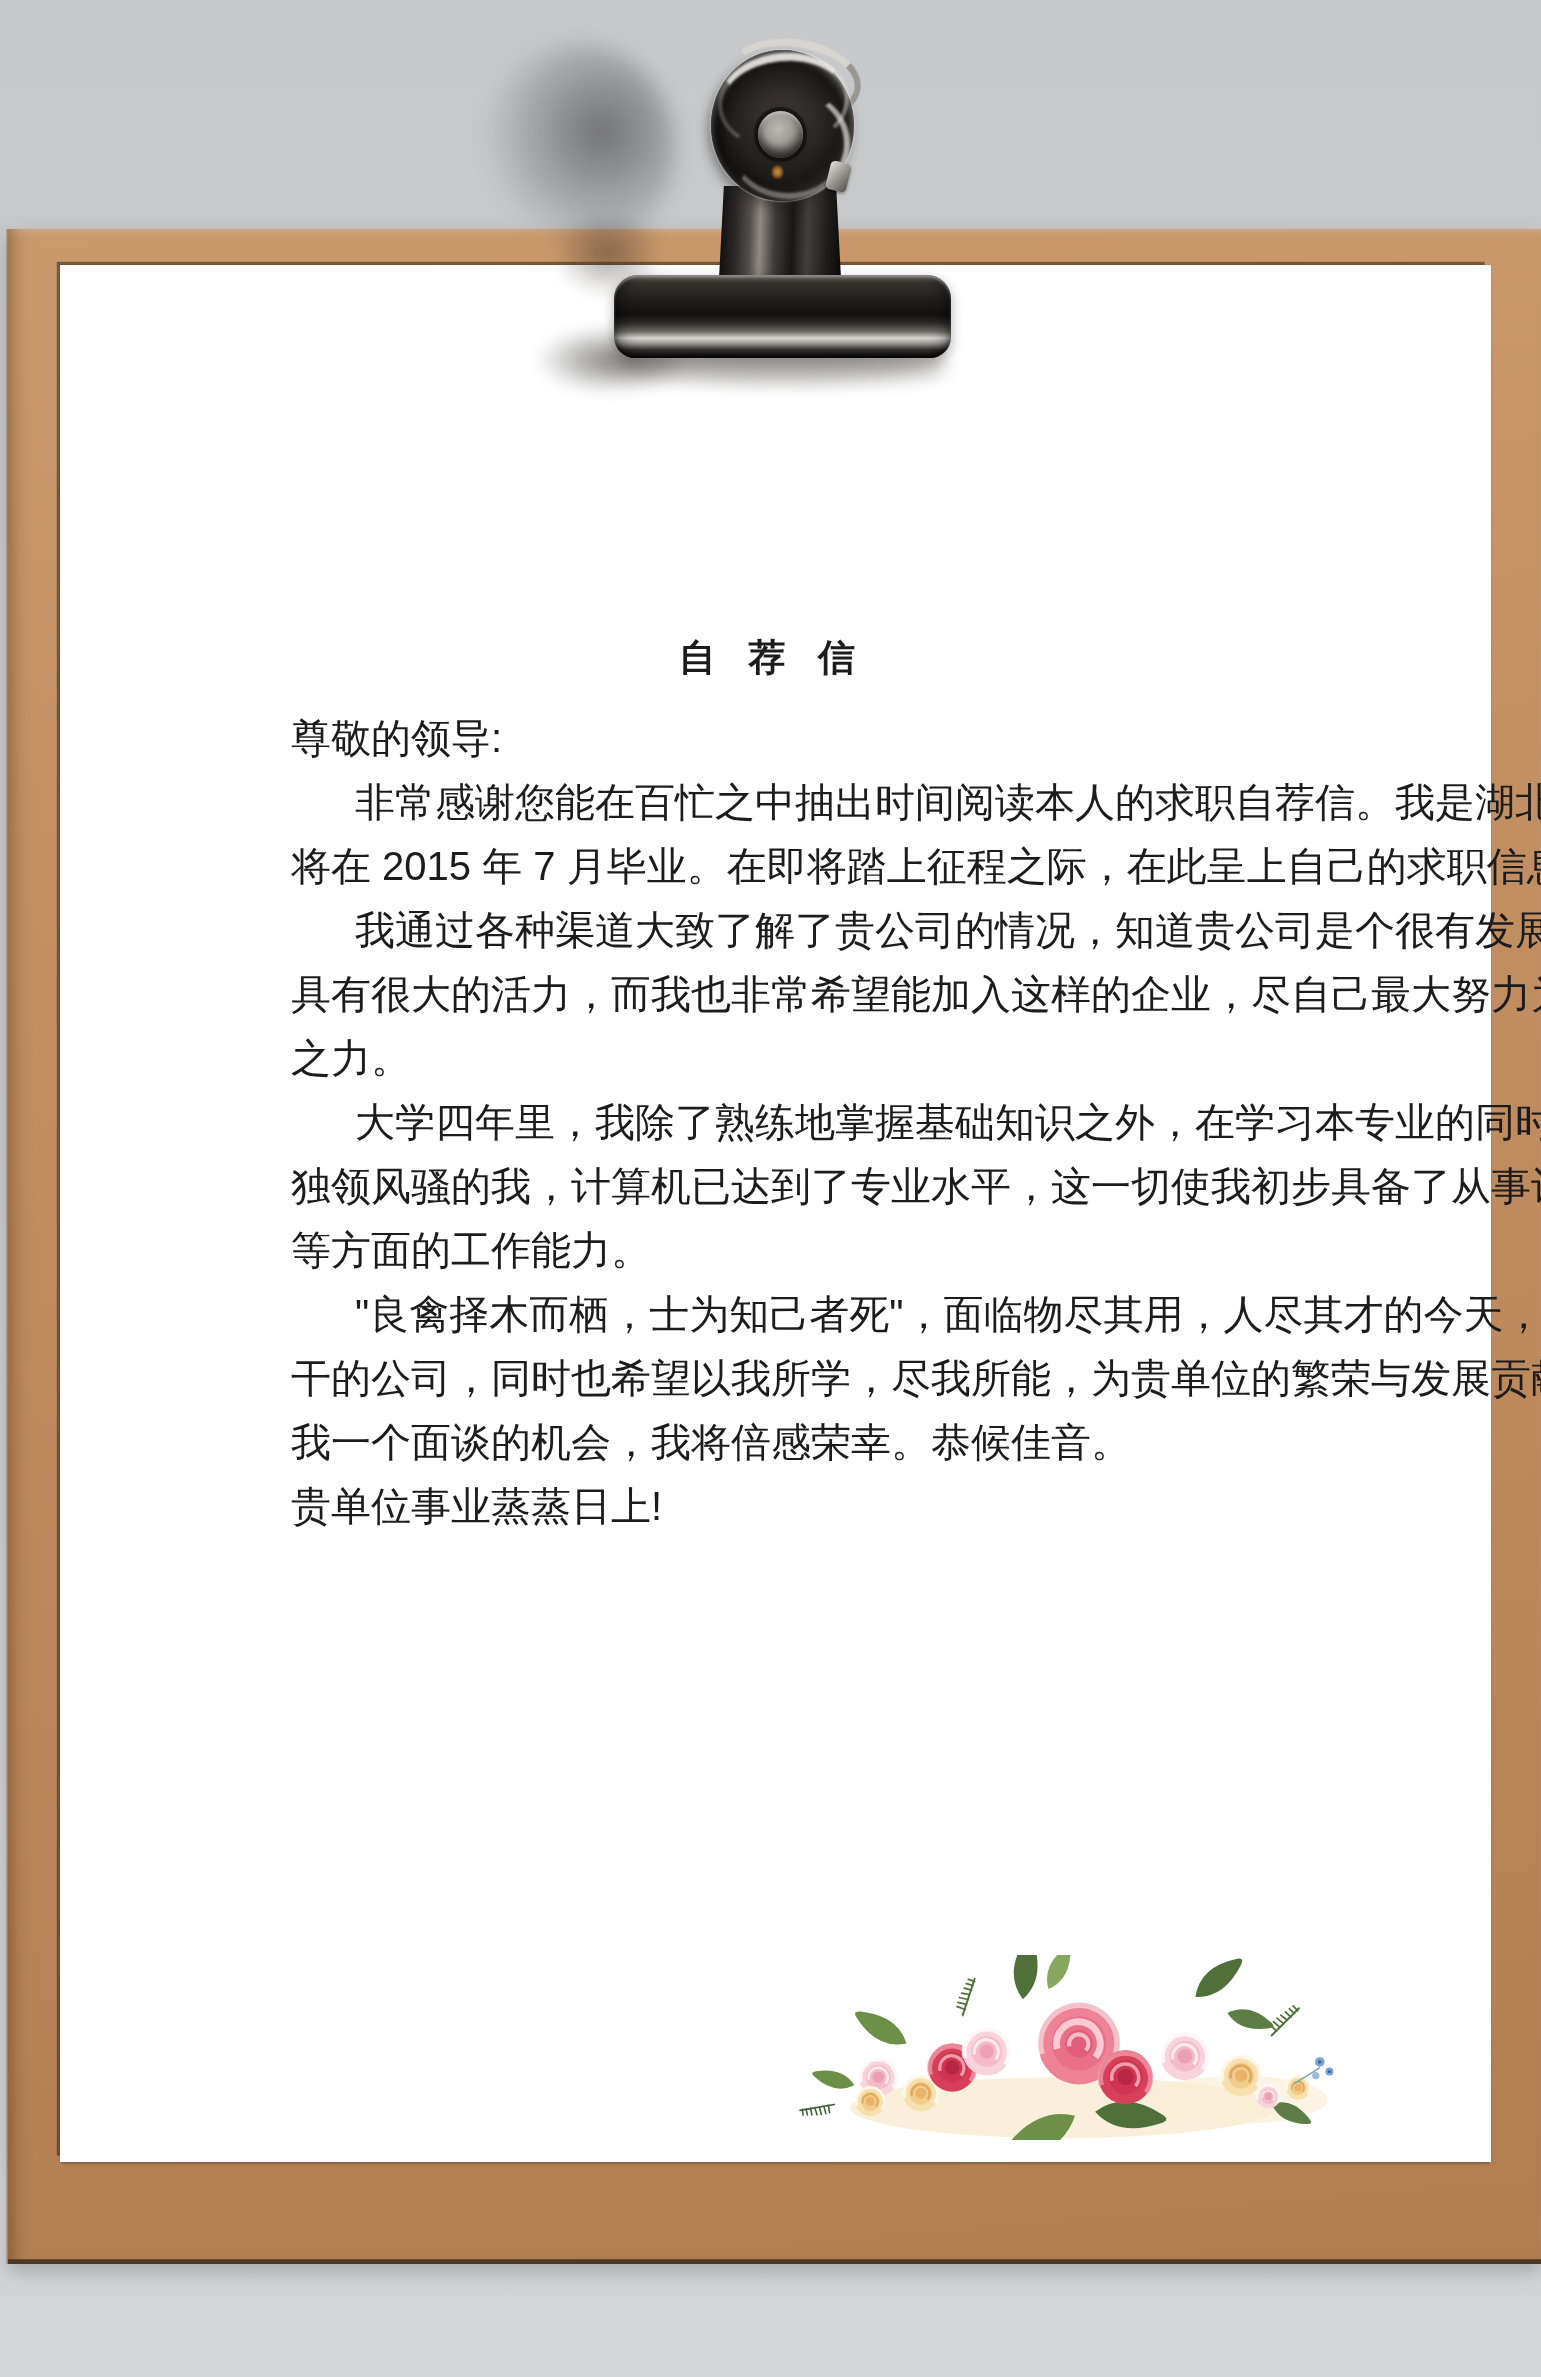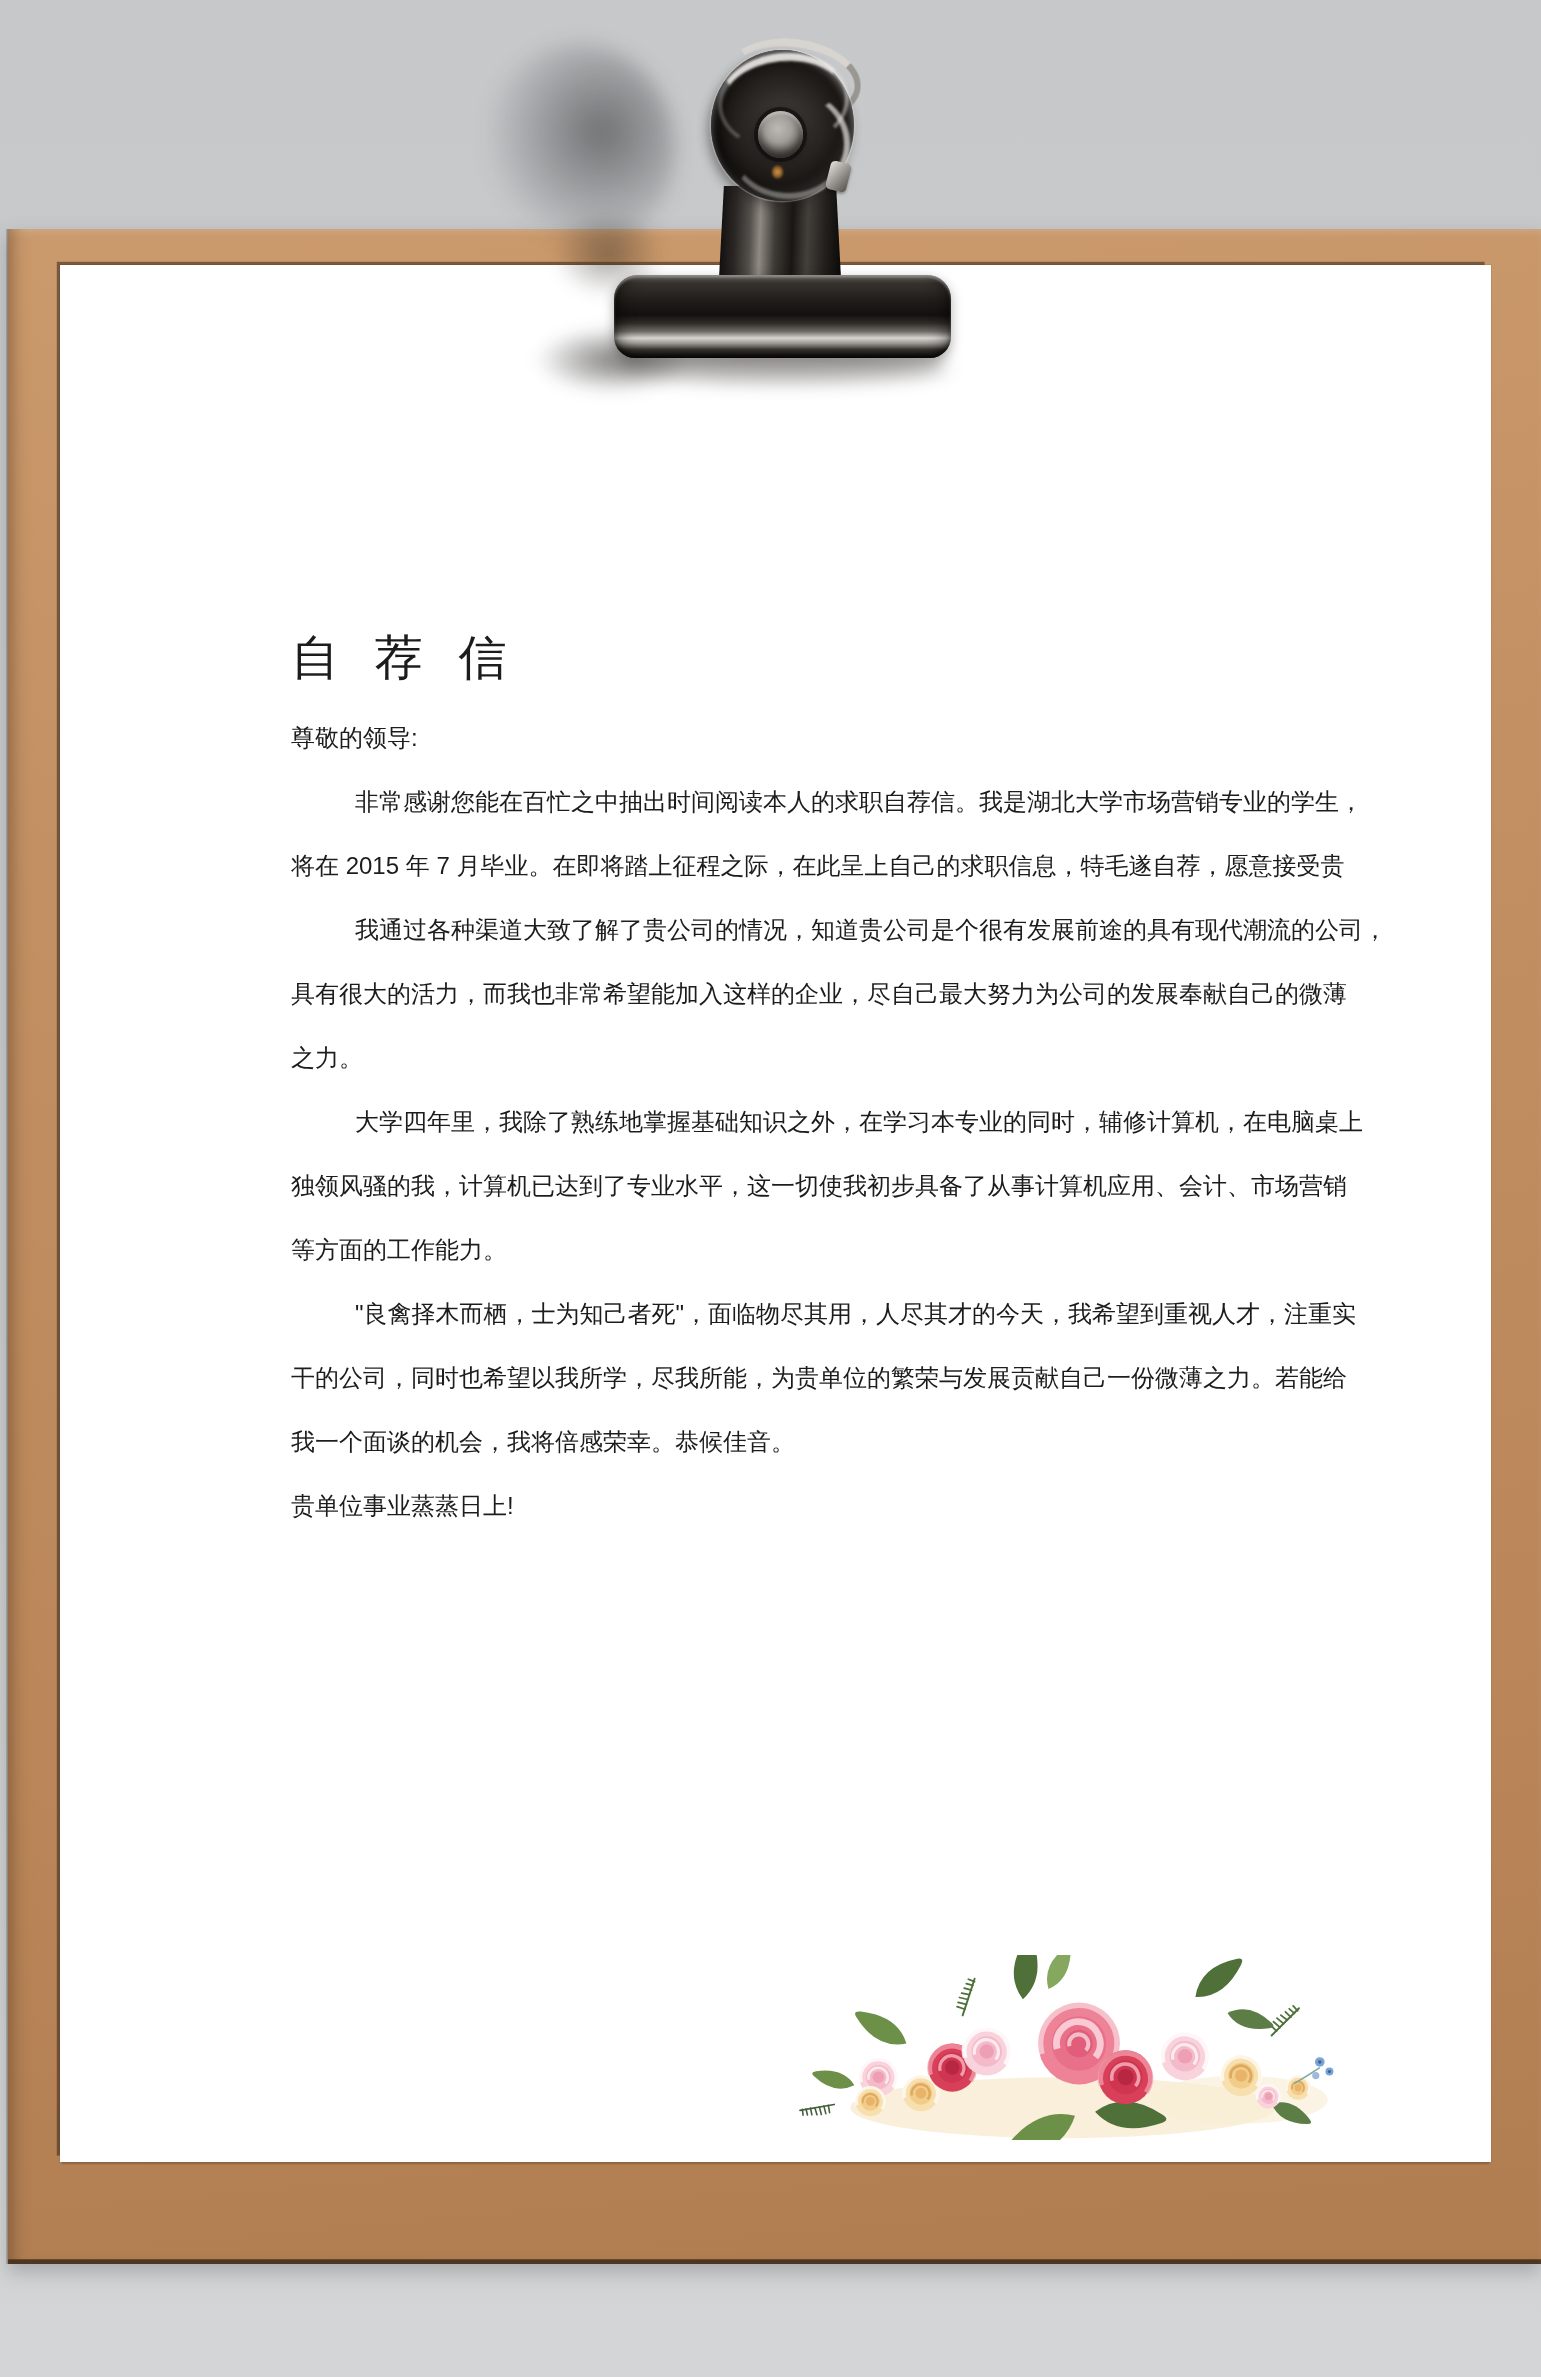--- a/index.html
+++ b/index.html
@@ -15,24 +15,24 @@
                inset 0 -7.2px 0 -2.4px rgba(46,33,20,.75),
                -1.6px 0 0 rgba(60,42,24,.35),
                0 8px 17.7px rgba(90,90,92,.35);}
   
   .paper{position:absolute;left:60px;top:265px;width:1431px;height:1897px;z-index:2;
     background:var(--paper,#ffffff);
     box-shadow:-4.8px -4.8px 0 -1.6px rgba(52,37,22,.55),
                0 4px 0 -1.6px rgba(90,66,42,.35),
                0 0 0 0.8px rgba(120,90,60,.2);}
   .letter-title{position:absolute;left:231px;top:353px;width:963px;height:80px;line-height:80px;
-    margin:0;text-align:left;font-size:48px;font-weight:400;letter-spacing:11.2px;
+    margin:0;text-align:center;font-size:37px;font-weight:700;letter-spacing:11.2px;
     color:var(--text,#1c1c1c);white-space:nowrap;}
   .letter-body{position:absolute;left:231px;top:441px;width:963px;
-    font-size:24px;line-height:64px;color:var(--text,#1c1c1c);}
+    font-size:40px;line-height:64px;color:var(--text,#1c1c1c);}
   .line{white-space:nowrap;width:963px;}
   .fill{text-align:justify;text-align-last:justify;text-justify:inter-character;}
   .indent{text-indent:64px;}
   .signature{padding-left:658px;width:305px;}
   
   .flowers{position:absolute;left:698px;top:1690px;width:626px;height:185px;}
   
   .clip{position:absolute;left:0;top:0;width:1541px;height:482px;z-index:5;pointer-events:none;}
   .clip > div{position:absolute;}
   .clip-wall-shadow{left:482px;top:44px;width:193px;height:209px;border-radius:50%;

